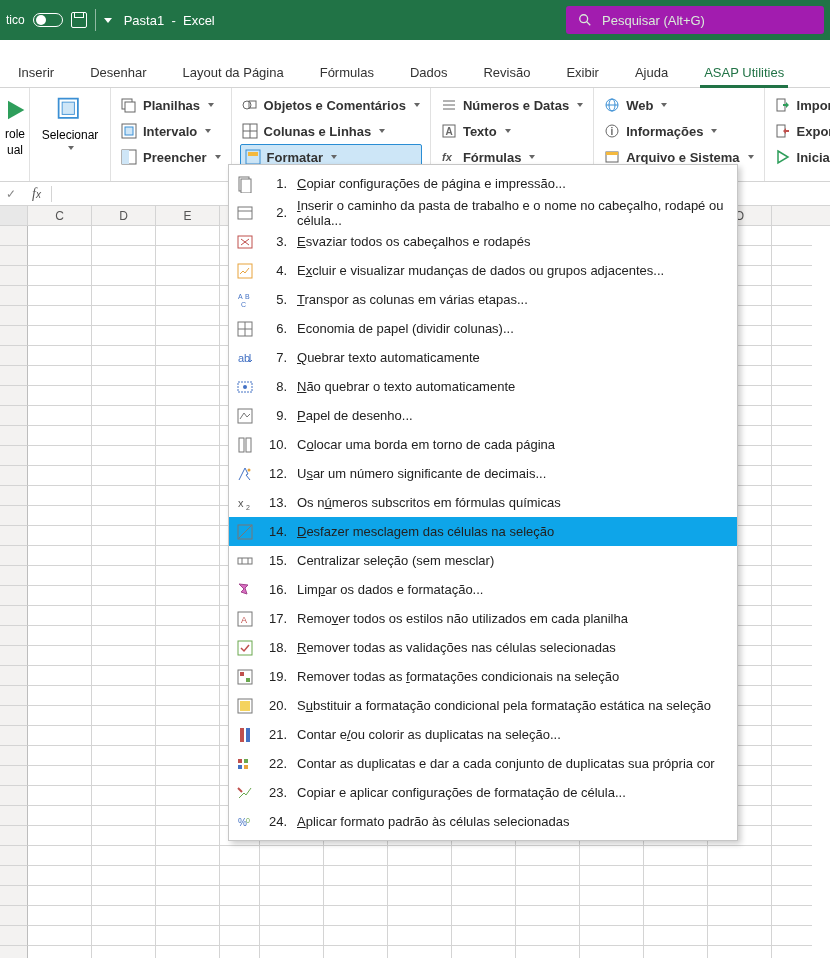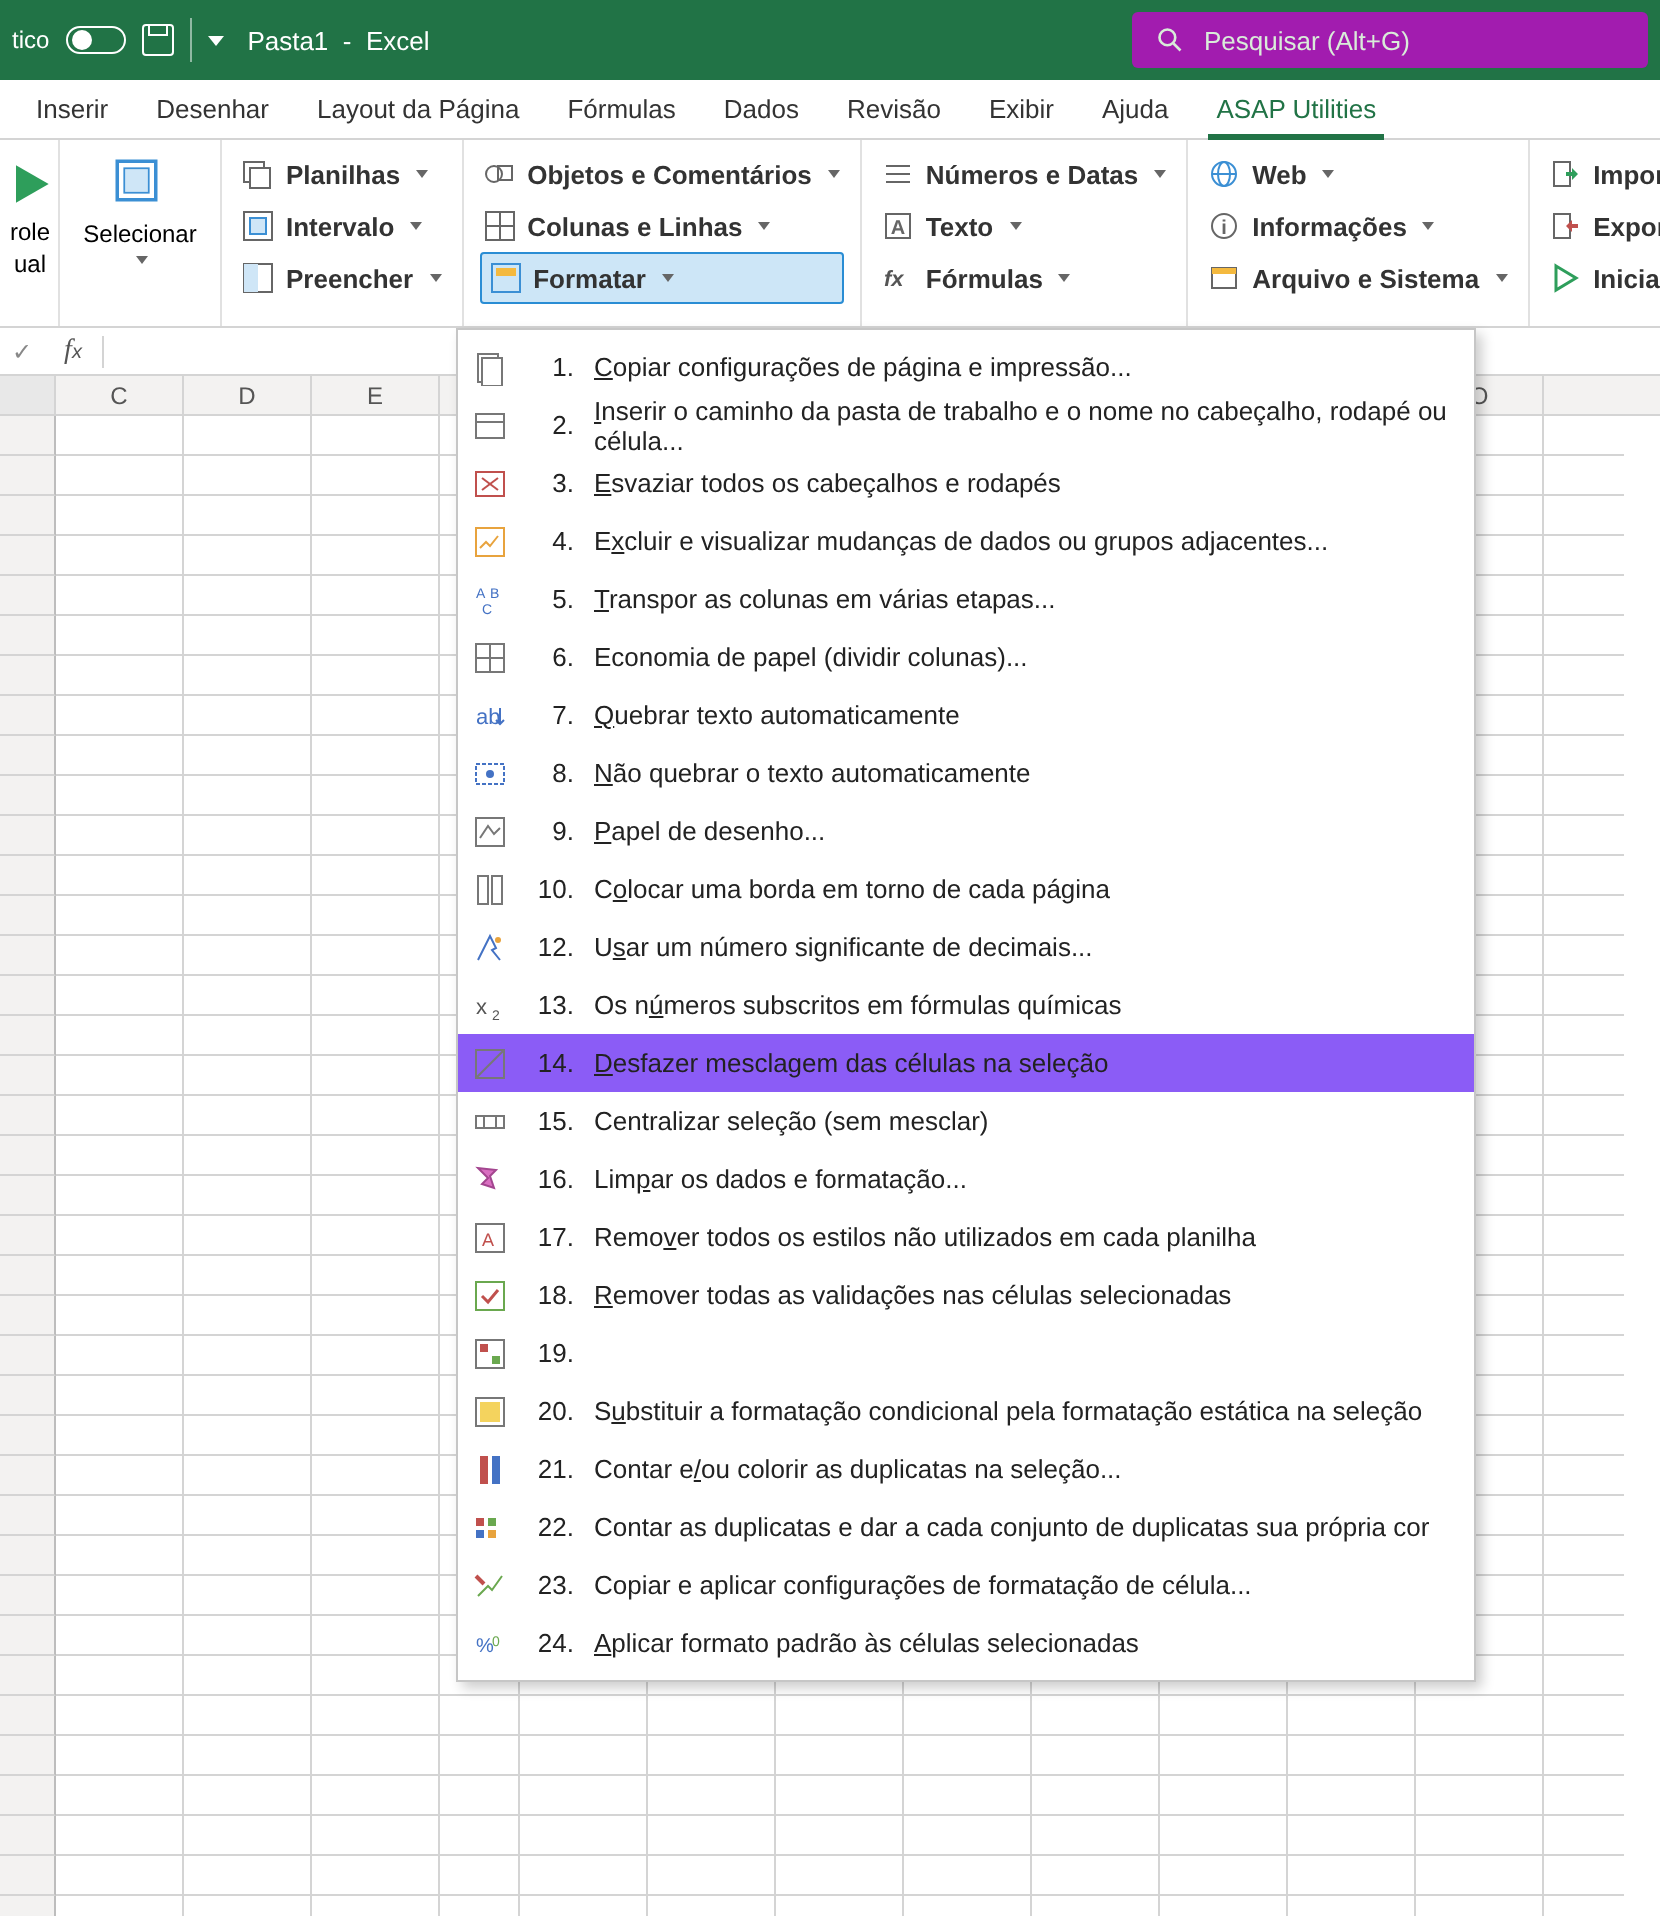--- a/index.html
+++ b/index.html
@@ -13,21 +13,21 @@
   .toggle::after { content: ""; position: absolute; width: 10px; height: 10px; border-radius: 50%; background: #fff; top: 1px; left: 2px; }
   .save-ic { width: 16px; height: 16px; border: 1.5px solid #fff; border-radius: 2px; position: relative; }
   .save-ic::after{content:"";position:absolute;width:8px;height:5px;border:1.5px solid #fff;border-top:none;left:2px;top:-1px;}
   .sep { width:1px; height:22px; background: rgba(255,255,255,0.5); }
   .chevd { width:0;height:0;border-left:4px solid transparent;border-right:4px solid transparent;border-top:5px solid #fff; }
   .title-center { margin-left: 4px; font-size: 13px; }
   .searchbar { position:absolute; right:6px; top:6px; height:28px; width:258px; background:#a21caf; border-radius:3px; display:flex; align-items:center; gap:10px; padding:0 12px; color:#d9ecd9; font-size:13px;}
   .searchbar svg { width:14px; height:14px; }
 
   
-  .tabs { height: 30px; background:#fff; border-bottom:1px solid #d4d4d4; display:flex; align-items:flex-end; gap:0; padding-left:6px;}
+  .tabs { height: 48px; background:#fff; border-bottom:1px solid #d4d4d4; display:flex; align-items:flex-end; gap:12px; padding-left:6px;}
   .tab { padding: 6px 12px 7px; font-size:13px; color:#333; cursor:default; position:relative;}
   .tab.active { color:#217346; }
   .tab.active::after{content:"";position:absolute;left:8px;right:8px;bottom:-1px;height:3px;background:#217346;}
 
   
   .ribbon { height: 94px; background:#fff; border-bottom:1px solid #d4d4d4; display:flex; }
   .rgroup { border-right:1px solid #e1e1e1; padding:4px 8px; display:flex; flex-direction:column; justify-content:flex-start; }
   .bigbtn { display:flex; flex-direction:column; align-items:center; justify-content:center; width:64px; gap:4px; padding:4px 0; font-size:12px; text-align:center;}
   .bigbtn .ic { width:28px; height:28px; }
   .smallbtn { display:flex; align-items:center; gap:6px; height:26px; font-size:13px; color:#333; padding:0 2px; white-space:nowrap;}
@@ -48,21 +48,21 @@
 
   
   .grid { height: 750px; position:relative; }
   .gridrow { height:20px; display:flex; }
   .gridrow div{ width:64px; border-right:1px solid #d4d4d4; border-bottom:1px solid #d4d4d4; }
   .gridrow div:first-child{ width:28px; background:#f3f2f1; border-right:1px solid #bdbdbd;}
 
   
   .menu { position:absolute; left:228px; top:164px; width:510px; background:#fff; border:1px solid #c6c6c6; box-shadow:3px 3px 6px rgba(0,0,0,0.2); padding:4px 0; z-index:100;}
   .mitem { display:flex; align-items:center; height:29px; padding:0 10px 0 6px; gap:10px; font-size:13px; color:#222;}
-  .mitem:hover, .mitem.hover { background:#8b5cf6;gap:10px;}
+  .mitem:hover, .mitem.hover { background:#0ea5e9;gap:10px;}
   .mitem .mic { width:20px; height:20px; display:flex; align-items:center; justify-content:center; flex-shrink:0;}
   .mitem .mnum { width:22px; text-align:right; flex-shrink:0;}
   .mitem .mlbl u { text-decoration: underline; }
 
   svg { display:block; }
 </style>
 </head>
 <body>
 
 <div class="titlebar">
@@ -1110,20 +1110,21 @@
     </div>
     <div class="mitem">
       <span class="mic">
         <svg viewBox="0 0 18 18" width="18" height="18">
           <rect x="2" y="2" width="14" height="14" fill="none" stroke="#777"></rect>
           <rect x="4" y="4" width="4" height="4" fill="#c0504d"></rect>
           <rect x="10" y="10" width="4" height="4" fill="#6aa84f"></rect>
         </svg>
       </span>
       <span class="mnum">19.</span>
+      <span class="mlbl">Remover todas as <u>f</u>ormatações condicionais na seleção</span>
     </div>
     <div class="mitem">
       <span class="mic">
         <svg viewBox="0 0 18 18" width="18" height="18">
           <rect x="2" y="2" width="14" height="14" fill="none" stroke="#777"></rect>
           <rect x="4" y="4" width="10" height="10" fill="#f4d35e"></rect>
         </svg>
       </span>
       <span class="mnum">20.</span>
       <span class="mlbl">S<u>u</u>bstituir a formatação condicional pela formatação estática na seleção</span>

